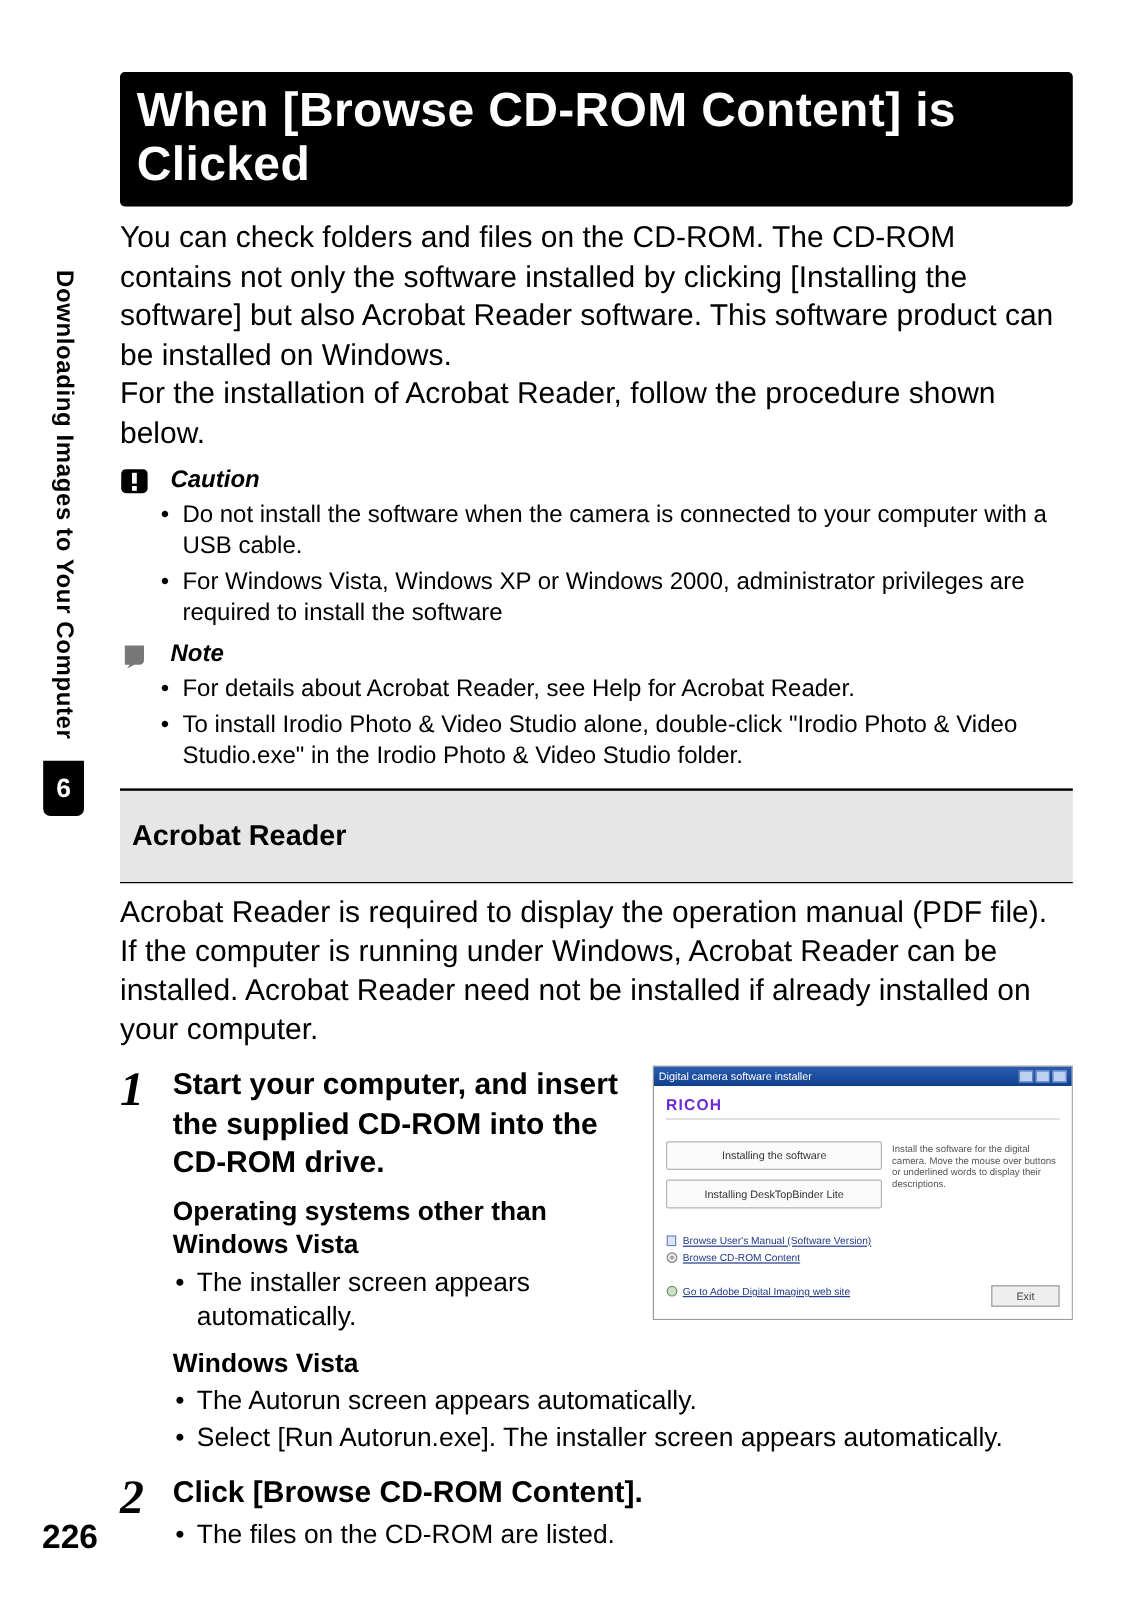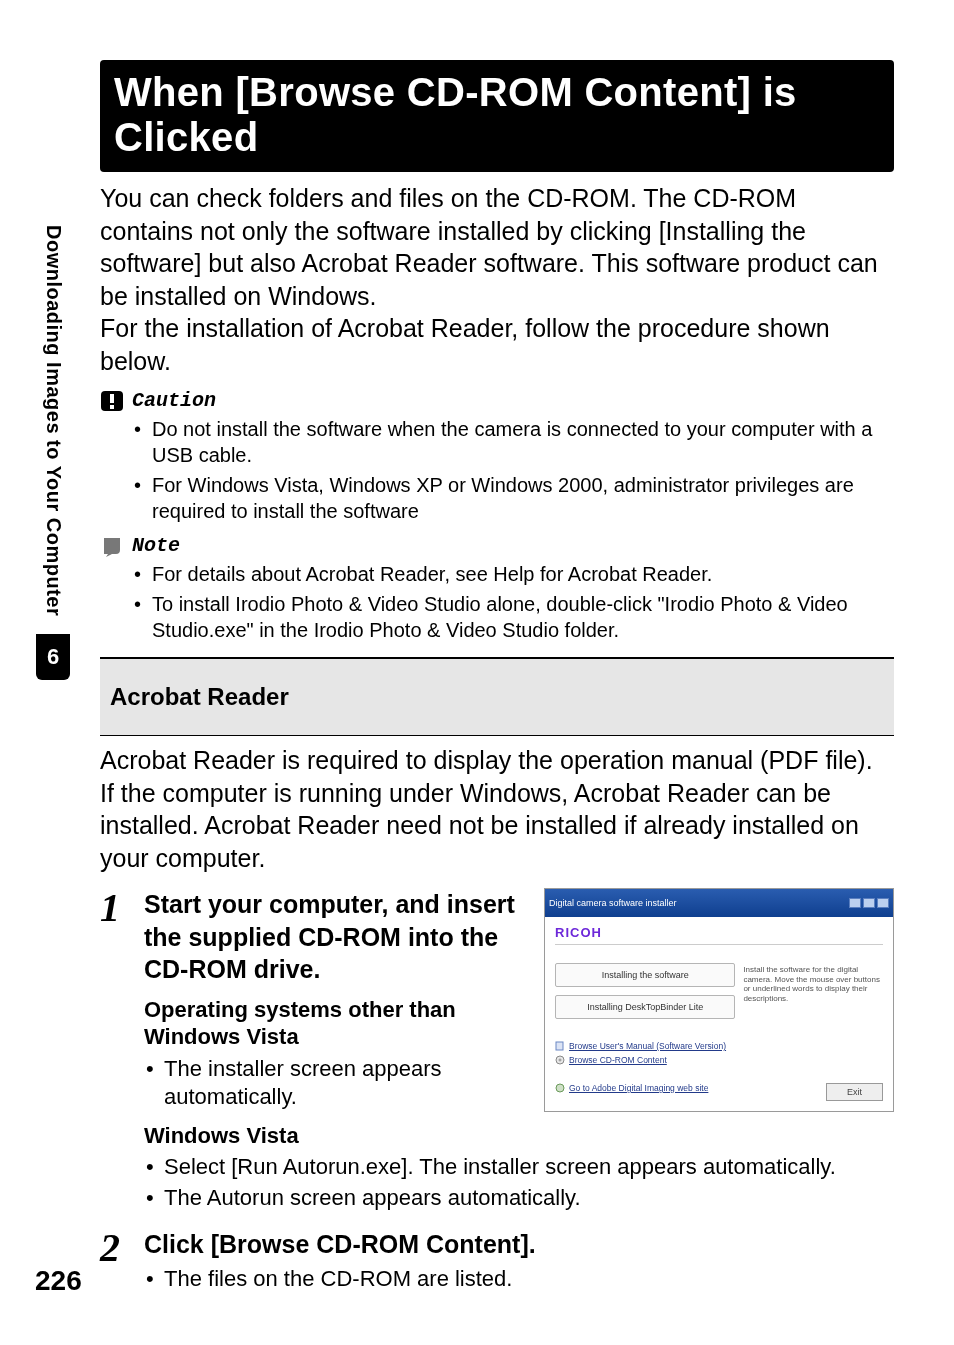--- a/index.html
+++ b/index.html
@@ -50,21 +50,21 @@
     font-family: Arial, Helvetica, sans-serif;
     letter-spacing: 0.3px;
   }
 
   .body-text {
     font-size: 25px;
     line-height: 1.3;
     margin-bottom: 12px;
   }
 
-  .callout-row { display: flex; align-items: flex-end; gap: 8px; margin-top: 6px; font-family: Liberation Mono, monospace; }
+  .callout-row { display: flex; align-items: flex-end; gap: 18px; margin-top: 6px; }
   .callout-icon {
     width: 24px; height: 22px;
   }
   .callout-title {
     font-weight: bold;
     font-style: italic;
     font-size: 20px;
   }
   .callout-dashes {
     flex: 1;
@@ -146,21 +146,21 @@
 
   
   .installer {
     width: 350px;
     border: 1px solid #9a9a9a;
     background: #f7f7f7;
     font-size: 10px;
     color: #444;
   }
   .installer-titlebar {
-    height: 28px;
+    height: 16px;
     background: linear-gradient(#2a5db0, #0f3f8f);
     color: #fff;
     font-size: 9px;
     display: flex;
     align-items: center;
     justify-content: space-between;
     padding: 0 4px;
   }
   .win-btns { display:flex; gap:2px; }
   .win-btn { width:12px; height:10px; background:#bcd0ef; border:1px solid #5a7fc0; }
@@ -294,22 +294,22 @@
                     </svg>
                   <span>Go to Adobe Digital Imaging web site</span>
                 </div>
                 <div class="exit-btn">Exit</div>
               </div>
             </div>
           </div>
         </div>
 
         <ul class="step-bullets">
+          <li>The Autorun screen appears automatically.</li>
           <li>Select [Run Autorun.exe]. The installer screen appears automatically.</li>
-          <li>The Autorun screen appears automatically.</li>
         </ul>
       </div>
     </div>
 
     <div class="step-row step2-wrap">
       <div class="step-num">2</div>
       <div class="step-body">
         <div class="step-title">Click [Browse CD-ROM Content].</div>
         <ul class="step-bullets">
           <li>The files on the CD-ROM are listed.</li>

